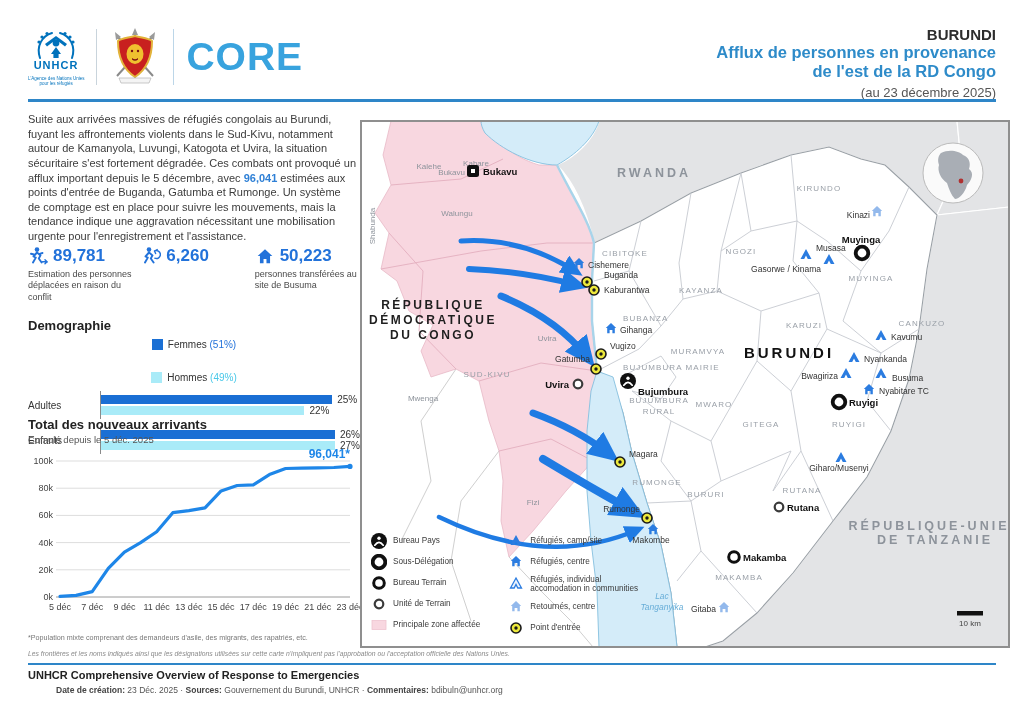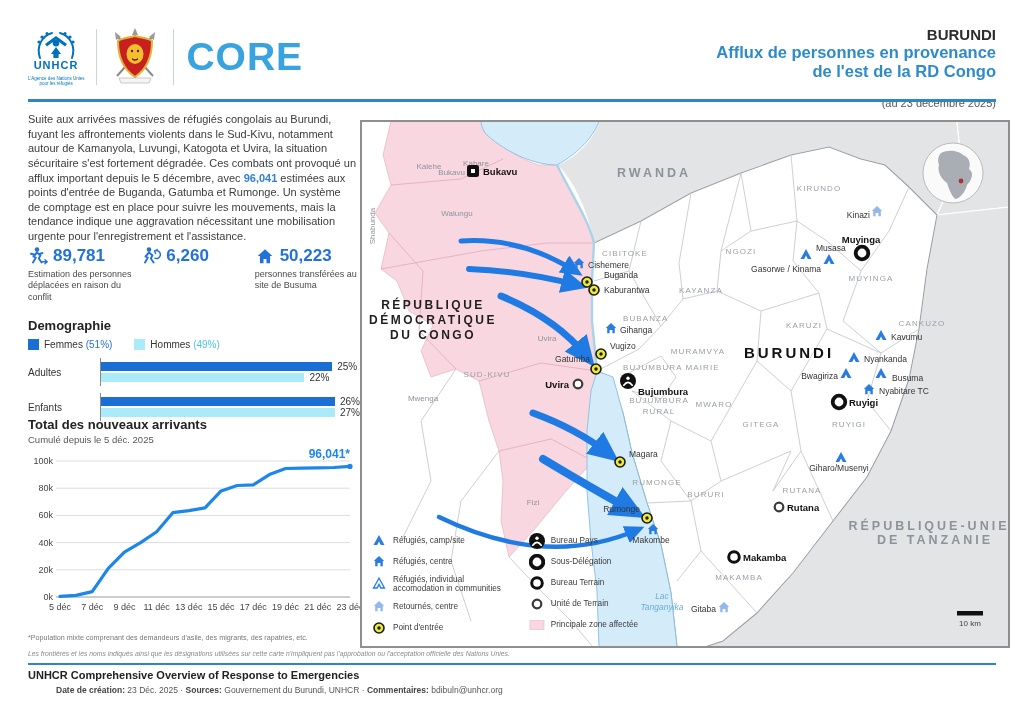--- a/index.html
+++ b/index.html
@@ -9,38 +9,38 @@
   
   .header { position:absolute; left:28px; top:18px; right:28px; height:78px; display:flex; justify-content:space-between; }
   .brandrow { display:flex; align-items:center; gap:12px; }
   .vdiv { width:1px; height:56px; background:#c9d4dc; }
   .vdiv.blue { background:#bcd6e8; }
   .core-word { font-size:39px; color:#38a3de; font-weight:600; letter-spacing:1px; }
   .unhcr-tag { font-size:4.5px; color:#0072bc; line-height:1.2; text-align:center; }
   .h-right { text-align:right; padding-top:8px; }
   .h-country { font-size:15px; font-weight:bold; color:#2d2d2d; }
   .h-title { font-size:16.5px; font-weight:bold; color:#2e8bc9; line-height:1.18; }
-  .h-date { font-size:11px; color:#555; margin-top:15px; }
+  .h-date { font-size:13px; color:#555; margin-top:3px; }
   .header-rule { position:absolute; left:28px; right:28px; top:99px; height:2.5px; background:#2e86c8; }
 
   
   .intro { position:absolute; left:28px; top:112px; width:328px; font-size:11px; line-height:1.33; color:#3c3c3c; }
   .intro .hl { color:#2f80d6; font-weight:bold; }
 
   
   .stats { position:absolute; left:28px; top:246px; width:332px; display:flex; gap:8px; }
   .stat { flex:1; }
   .stat-top { display:flex; align-items:center; gap:5px; }
   .stat-val { font-size:17px; font-weight:bold; color:#2272da; }
   .stat-lbl { font-size:9px; color:#4a4a4a; line-height:1.25; margin-top:3px; }
 
   
   .demog { position:absolute; left:28px; top:318px; width:332px; }
   .sec-title { font-size:13px; font-weight:bold; color:#222; }
-  .demo-legend { display:flex; gap:22px; margin-top:6px; font-size:10px; color:#333; align-items:center; }
+  .demo-legend { display:flex; gap:22px; margin-top:6px; font-size:10px; color:#333; align-items:center;flex-direction:column; }
   .demo-legend .sw { display:inline-block; width:11px; height:11px; margin-right:5px; vertical-align:-2px; }
   .pct-f { color:#2272da; } .pct-h { color:#49c8e8; }
   .demo-chart { margin-top:8px; }
   .demo-row { display:flex; align-items:center; margin-bottom:1px;gap:30px; }
   .demo-cat { width:42px; font-size:10px; color:#333; text-align:left; }
   .demo-track { flex:1; border-left:1.5px solid #8a8a8a; padding:2px 0; }
   .demo-bar { height:9px; margin:2px 0; display:flex; align-items:center; }
   .demo-bar .fill { height:9px; }
   .demo-bar .v { font-size:10px; color:#333; margin-left:5px; }
   .demo-gap { height:6px; }
@@ -490,64 +490,20 @@
       </g>
 
       <g>
         <rect x="596" y="490" width="26" height="4.5" fill="#111"></rect>
         <text id="scale-text" x="609" y="505" text-anchor="middle" class="axis-t" style="font-size:8px;">10 km</text>
       </g>
       <rect x="0.5" y="0.5" width="647" height="525" fill="none" stroke="#8f8f8f" stroke-width="1"></rect>
     </svg>
     
     <div class="map-legend">
-      <div class="leg-col" id="legend-left">
-          <div class="leg-row">
-            <svg width="16" height="16" viewBox="0 0 16 16">
-              <g>
-                <path d="M8,2 L13.5,12 L9.8,12 L8,8.5 L6.2,12 L2.5,12 Z" fill="#2b7ce0"></path>
-              </g>
-            </svg>
-            <span class="leg-lab">Réfugiés, camp/site</span>
-          </div>
-          <div class="leg-row">
-            <svg width="16" height="16" viewBox="0 0 16 16">
-              <g>
-                <path d="M2.8,7 L8,2 L13.2,7 L11.8,7 L11.8,12.2 L9.4,12.2 L9.4,9 L6.6,9 L6.6,12.2 L4.2,12.2 L4.2,7 Z" fill="#2b7ce0"></path>
-              </g>
-            </svg>
-            <span class="leg-lab">Réfugiés, centre</span>
-          </div>
-          <div class="leg-row">
-            <svg width="16" height="16" viewBox="0 0 16 16">
-              <g>
-                <path d="M8,2 L13.5,12 L9.8,12 L8,8.5 L6.2,12 L2.5,12 Z" fill="#eaf2fd" stroke="#2b7ce0" stroke-width="1.3"></path>
-              </g>
-            </svg>
-            <span class="leg-lab">Réfugiés, individual
-accomodation in communities</span>
-          </div>
-          <div class="leg-row">
-            <svg width="16" height="16" viewBox="0 0 16 16">
-              <g>
-                <path d="M2.8,7 L8,2 L13.2,7 L11.8,7 L11.8,12.2 L9.4,12.2 L9.4,9 L6.6,9 L6.6,12.2 L4.2,12.2 L4.2,7 Z" fill="#93b9ec"></path>
-              </g>
-            </svg>
-            <span class="leg-lab">Retournés, centre</span>
-          </div>
-          <div class="leg-row">
-            <svg width="16" height="16" viewBox="0 0 16 16">
-              <g>
-                <circle cx="8" cy="8" r="5" fill="#ede93c" stroke="#1a1a1a" stroke-width="1.6"></circle>
-                <circle cx="8" cy="8" r="1.7" fill="#1a1a1a"></circle>
-              </g>
-            </svg>
-            <span class="leg-lab">Point d'entrée</span>
-          </div>
-        </div>
       <div class="leg-col" id="legend-right">
           <div class="leg-row">
             <svg width="16" height="16" viewBox="0 0 16 16">
               <g>
                 <circle cx="8" cy="8" r="8" fill="#101010"></circle>
                 <circle cx="8" cy="5.2" r="1.7" fill="#ffffff"></circle>
                 <path d="M3.8,12.2 Q8,6.4 12.2,12.2" stroke="#ffffff" stroke-width="1.7" fill="none" stroke-linecap="round"></path>
               </g>
             </svg>
             <span class="leg-lab">Bureau Pays</span>
@@ -576,20 +532,64 @@
             </svg>
             <span class="leg-lab">Unité de Terrain</span>
           </div>
           <div class="leg-row">
             <svg width="16" height="16" viewBox="0 0 16 16">
               <g>
                 <rect x="1" y="3.5" width="14" height="9" fill="#f8d7e0" stroke="#eec4d0" stroke-width="0.8"></rect>
               </g>
             </svg>
             <span class="leg-lab">Principale zone affectée</span>
+          </div>
+        </div>
+      <div class="leg-col" id="legend-left">
+          <div class="leg-row">
+            <svg width="16" height="16" viewBox="0 0 16 16">
+              <g>
+                <path d="M8,2 L13.5,12 L9.8,12 L8,8.5 L6.2,12 L2.5,12 Z" fill="#2b7ce0"></path>
+              </g>
+            </svg>
+            <span class="leg-lab">Réfugiés, camp/site</span>
+          </div>
+          <div class="leg-row">
+            <svg width="16" height="16" viewBox="0 0 16 16">
+              <g>
+                <path d="M2.8,7 L8,2 L13.2,7 L11.8,7 L11.8,12.2 L9.4,12.2 L9.4,9 L6.6,9 L6.6,12.2 L4.2,12.2 L4.2,7 Z" fill="#2b7ce0"></path>
+              </g>
+            </svg>
+            <span class="leg-lab">Réfugiés, centre</span>
+          </div>
+          <div class="leg-row">
+            <svg width="16" height="16" viewBox="0 0 16 16">
+              <g>
+                <path d="M8,2 L13.5,12 L9.8,12 L8,8.5 L6.2,12 L2.5,12 Z" fill="#eaf2fd" stroke="#2b7ce0" stroke-width="1.3"></path>
+              </g>
+            </svg>
+            <span class="leg-lab">Réfugiés, individual
+accomodation in communities</span>
+          </div>
+          <div class="leg-row">
+            <svg width="16" height="16" viewBox="0 0 16 16">
+              <g>
+                <path d="M2.8,7 L8,2 L13.2,7 L11.8,7 L11.8,12.2 L9.4,12.2 L9.4,9 L6.6,9 L6.6,12.2 L4.2,12.2 L4.2,7 Z" fill="#93b9ec"></path>
+              </g>
+            </svg>
+            <span class="leg-lab">Retournés, centre</span>
+          </div>
+          <div class="leg-row">
+            <svg width="16" height="16" viewBox="0 0 16 16">
+              <g>
+                <circle cx="8" cy="8" r="5" fill="#ede93c" stroke="#1a1a1a" stroke-width="1.6"></circle>
+                <circle cx="8" cy="8" r="1.7" fill="#1a1a1a"></circle>
+              </g>
+            </svg>
+            <span class="leg-lab">Point d'entrée</span>
           </div>
         </div>
     </div>
   </div>
 
   <div class="disclaimer">Les frontières et les noms indiqués ainsi que les désignations utilisées sur cette carte n'impliquent pas l'approbation ou l'acceptation officielle des Nations Unies.</div>
   <div class="footer-rule"></div>
   <div class="footer-title">UNHCR Comprehensive Overview of Response to Emergencies</div>
   <div class="footer-meta">
     <b>Date de création:</b>

